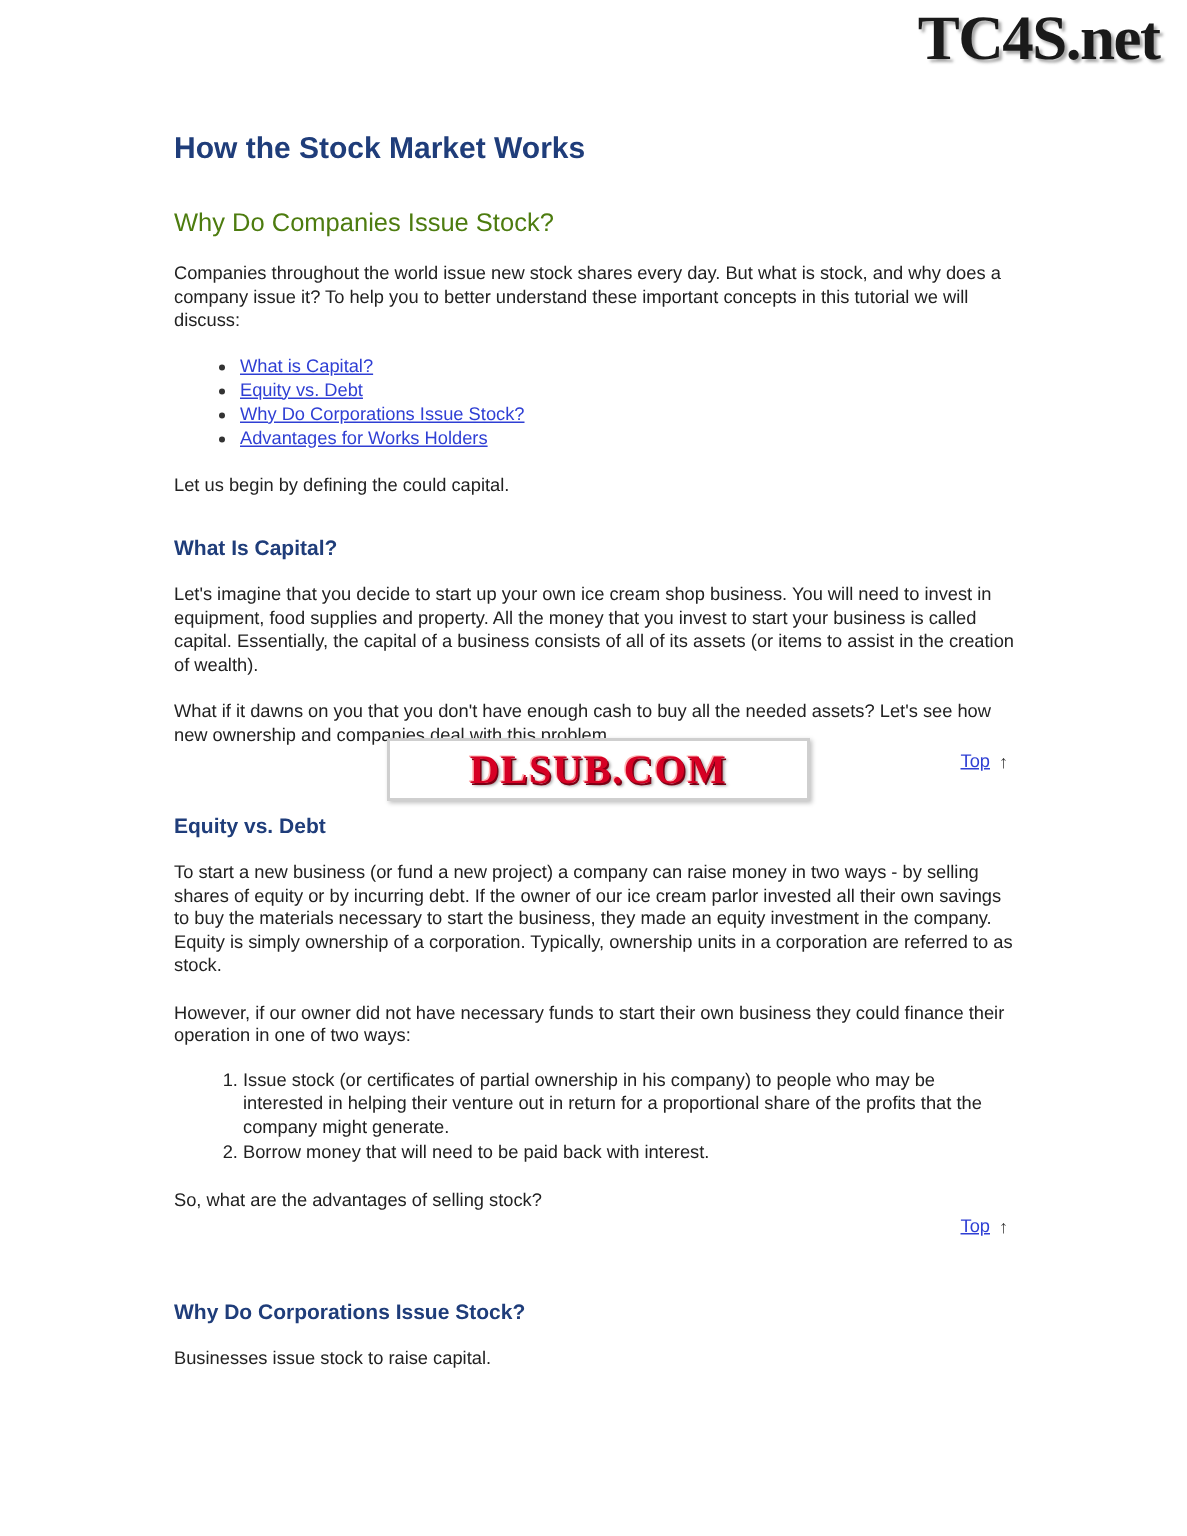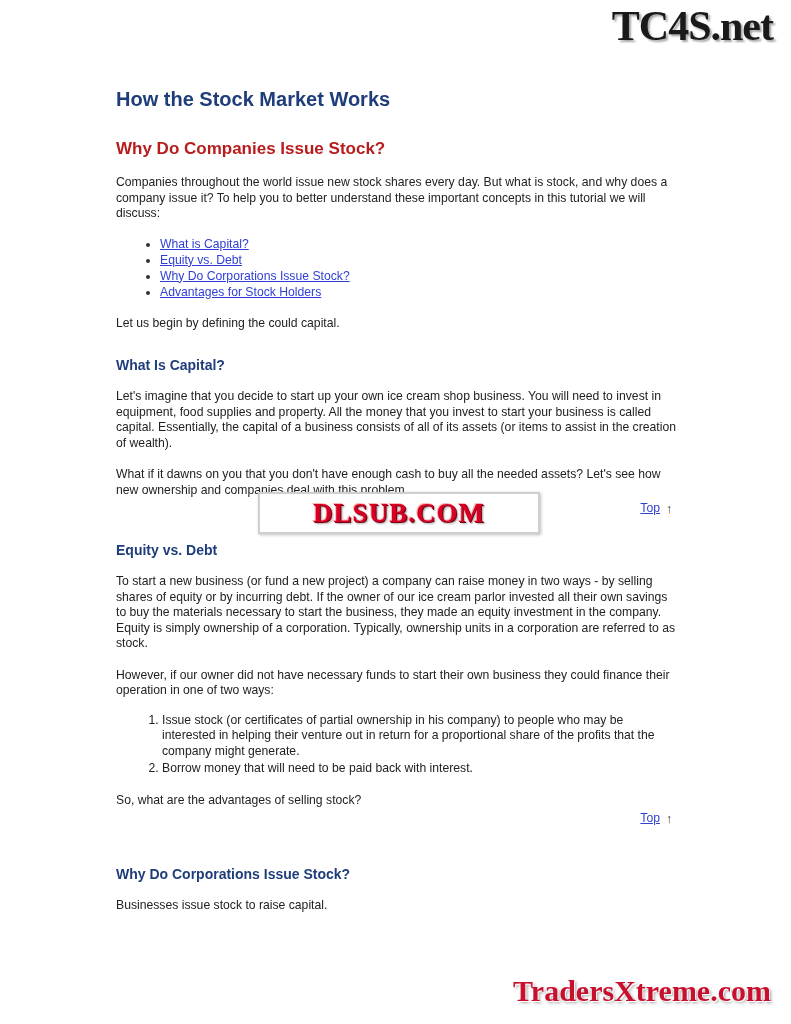--- a/index.html
+++ b/index.html
@@ -84,22 +84,22 @@
   }
 
   h1.doc-title {
     font-size: 20px;
     color: #1F3D7A;
     margin: 0 0 0 0;
     font-weight: bold;
   }
   h2.section {
     font-size: 17px;
-    color: #b91c1c;
-    font-weight: bold;
+    color: #4d7c0f;
+    font-weight: normal;
     margin: 28px 0 0 0;
   }
   h3.subsection {
     font-size: 14px;
     color: #1F3D7A;
     font-weight: bold;
     margin: 26px 0 0 0;
   }
   p.para {
     font-size: 12.2px;
@@ -168,21 +168,21 @@
     <h1 class="doc-title">How the Stock Market Works</h1>
 
     <h2 class="section">Why Do Companies Issue Stock?</h2>
 
     <p class="para">Companies throughout the world issue new stock shares every day. But what is stock, and why does a company issue it? To help you to better understand these important concepts in this tutorial we will discuss:</p>
 
     <ul class="link-list">
       <li><a href="#">What is Capital?</a></li>
       <li><a href="#">Equity vs. Debt</a></li>
       <li><a href="#">Why Do Corporations Issue Stock?</a></li>
-      <li><a href="#">Advantages for Stock Holders</a></li>
+      <li><a href="#">Advantages for Works Holders</a></li>
     </ul>
 
     <p class="para">Let us begin by defining the could capital.</p>
 
     <h3 class="subsection">What Is Capital?</h3>
 
     <p class="para">Let's imagine that you decide to start up your own ice cream shop business. You will need to invest in equipment, food supplies and property. All the money that you invest to start your business is called capital. Essentially, the capital of a business consists of all of its assets (or items to assist in the creation of wealth).</p>
 
     <p class="para">What if it dawns on you that you don't have enough cash to buy all the needed assets? Let's see how new ownership and companies deal with this problem.</p>
 
@@ -212,15 +212,14 @@
     <h3 class="subsection">Why Do Corporations Issue Stock?</h3>
 
     <p class="para">Businesses issue stock to raise capital.</p>
 
   </div>
 
   <div class="stamp">
     <span>DLSUB.COM</span>
   </div>
 
-  <div class="brand-bottom">TradersXtreme.com</div>
 
 </div>
 
 </body></html>

